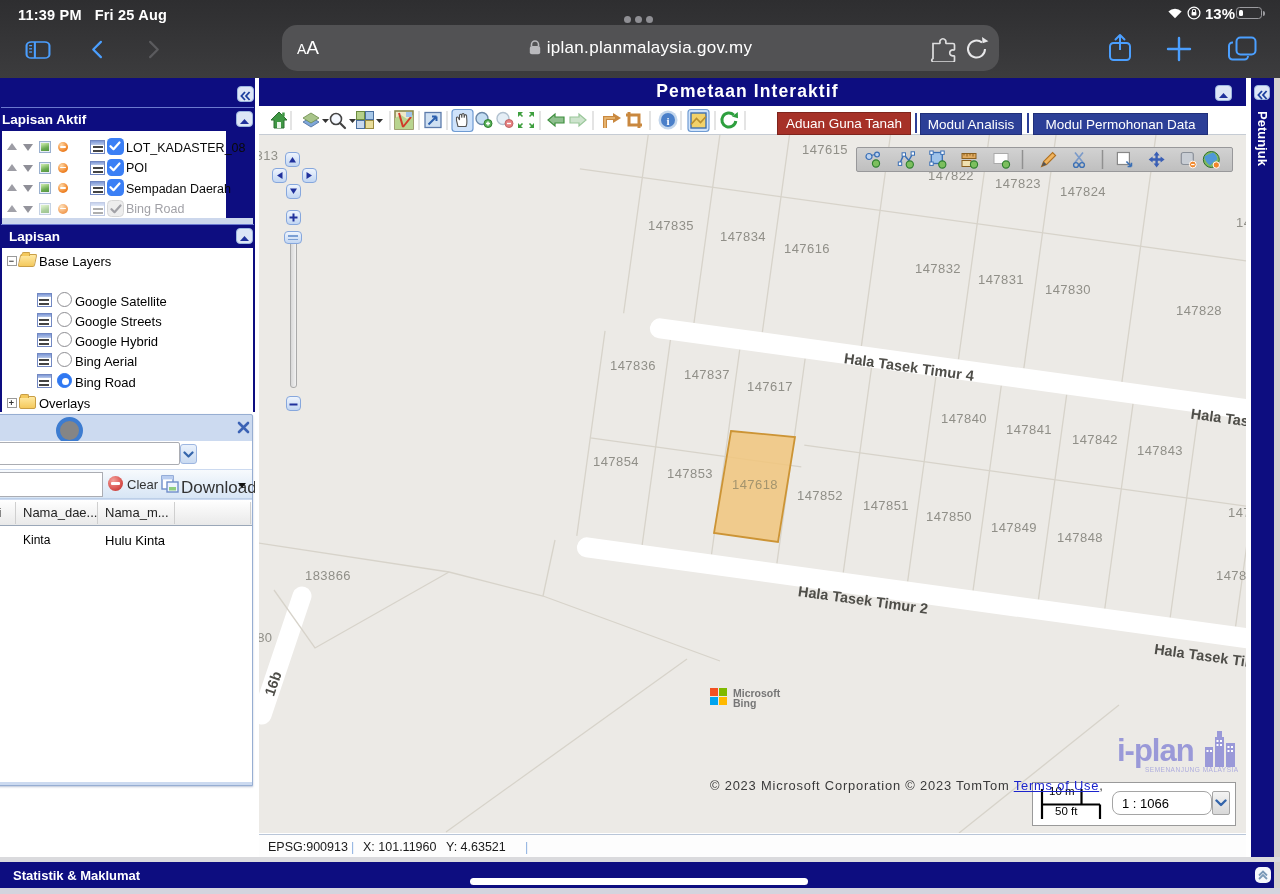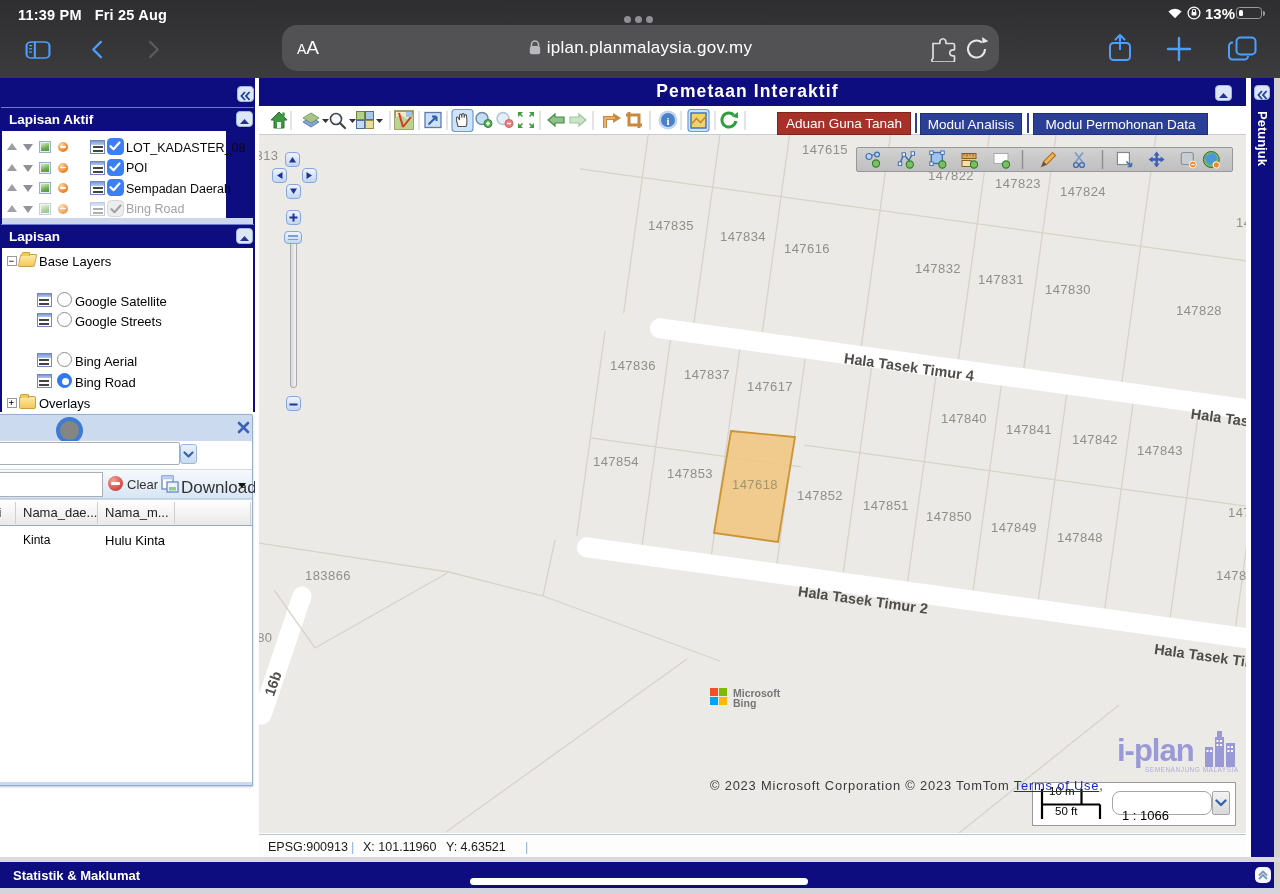--- a/index.html
+++ b/index.html
@@ -136,21 +136,21 @@
       <rect x="8.5" y="1.5" width="19" height="17" rx="4" fill="none" stroke="#4b9fff" stroke-width="2"></rect>
       <path d="M5 6.5 h-0.5 a3.5 3.5 0 0 0 -3.5 3.5 v10 a3.5 3.5 0 0 0 3.5 3.5 h12 a3.5 3.5 0 0 0 3.5 -3.5" fill="none" stroke="#4b9fff" stroke-width="2"></path>
     </svg>
 </div>
 <div id="page">
   <div id="leftcol">
     <div class="abs navy" style="left:0;top:0;width:255px;height:336px"></div>
     <div class="cbtn" style="left:237px;top:8px"><svg width="11" height="10" viewBox="0 0 11 10">
           <path d="M5 1 L1.4 5 L5 9 M9.6 1 L6 5 L9.6 9" fill="none" stroke="#1b3f9e" stroke-width="1.8"></path>
         </svg></div>
-    <div class="abs" style="left:1px;top:29px;width:253px;height:24px;border-top:1px solid #6b79cf;color:#fff;font-weight:bold;font-size:13.5px;line-height:24px;padding-left:8px">Lapisan Aktif</div>
+    <div class="abs" style="left:1px;top:29px;width:253px;height:24px;border-top:1px solid #6b79cf;color:#fff;font-weight:bold;font-size:13.5px;line-height:24px;padding-left:1px">Lapisan Aktif</div>
     <div class="cbtn" style="left:236px;top:33px"><svg width="11" height="9" viewBox="0 0 11 9">
           <path d="M5.5 2 L10 7 L1 7 Z" fill="#20319c"></path>
         </svg></div>
     <div class="abs" style="left:2px;top:53px;width:224px;height:87px;background:#fff" id="laktif">
       <div class="larow" style="top:6px">
           <span class="triu"></span>
           <span class="trid"></span>
           <span class="imgicon"></span>
           <span class="ball"></span>
           <span class="legicon"></span>
@@ -206,20 +206,25 @@
         </div>
       <div class="trow" style="top:42.5px">
           <span class="legicon" style="left:34.6px;top:2px"></span>
           <span class="radio"></span>
           <span class="tlbl">Google Satellite</span>
         </div>
       <div class="trow" style="top:62.8px">
           <span class="legicon" style="left:34.6px;top:2px"></span>
           <span class="radio"></span>
           <span class="tlbl">Google Streets</span>
+        </div>
+      <div class="trow" style="top:83px">
+          <span class="legicon" style="left:34.6px;top:2px"></span>
+          <span class="radio"></span>
+          <span class="tlbl">Google Hybrid</span>
         </div>
       <div class="trow" style="top:103.3px">
           <span class="legicon" style="left:34.6px;top:2px"></span>
           <span class="radio"></span>
           <span class="tlbl">Bing Aerial</span>
         </div>
       <div class="trow" style="top:123.6px">
           <span class="legicon" style="left:34.6px;top:2px"></span>
           <span class="radio sel"></span>
           <span class="tlbl">Bing Road</span>
@@ -590,21 +595,21 @@
 
       <div class="abs" style="left:773px;top:647px;width:204px;height:44px;background:#fff;border:1px solid #9a9a9a">
         <svg class="abs" style="left:6px;top:4px" width="72" height="36" viewBox="0 0 72 36" stroke="#000" stroke-width="2.2">
           <line x1="3" y1="2" x2="3" y2="32"></line>
             <line x1="3" y1="17.5" x2="61" y2="17.5"></line>
             <line x1="42.5" y1="2" x2="42.5" y2="17.5"></line>
             <line x1="61" y1="17.5" x2="61" y2="32"></line>
         </svg>
         <div class="abs" style="left:16px;top:2px;font-size:11.5px;color:#000">10 m</div>
         <div class="abs" style="left:22px;top:22px;font-size:11.5px;color:#000">50 ft</div>
-        <div class="abs" style="left:79px;top:8px;width:100px;height:24px;background:#fff;border:1px solid #a5a5a5;border-radius:8px;font-size:13px;color:#000;padding:16px 0 0 9px">1 : 1066</div>
+        <div class="abs" style="left:79px;top:8px;width:100px;height:24px;background:#fff;border:1px solid #a5a5a5;border-radius:8px;font-size:13px;color:#000;padding:4px 0 0 9px">1 : 1066</div>
         <div class="abs" style="left:179px;top:8px;width:18px;height:24px;background:linear-gradient(#f4f4f4,#d8d8d8);border:1px solid #a5a5a5;border-radius:2px"><svg width="12" height="9" viewBox="0 0 12 9" style="margin:7px 2px">
               <path d="M1.5 1.5 L6 6 L10.5 1.5" fill="none" stroke="#3465ab" stroke-width="2.4" stroke-linecap="round" stroke-linejoin="round"></path>
             </svg></div>
       </div>
     </div>
     <div id="epsg">
         <span class="abs" style="left:9px">EPSG:900913</span>
         <span class="abs" style="left:92px;color:#8fb2e0">|</span>
         <span class="abs" style="left:104px">X: 101.11960</span>
         <span class="abs" style="left:187px">Y: 4.63521</span>

